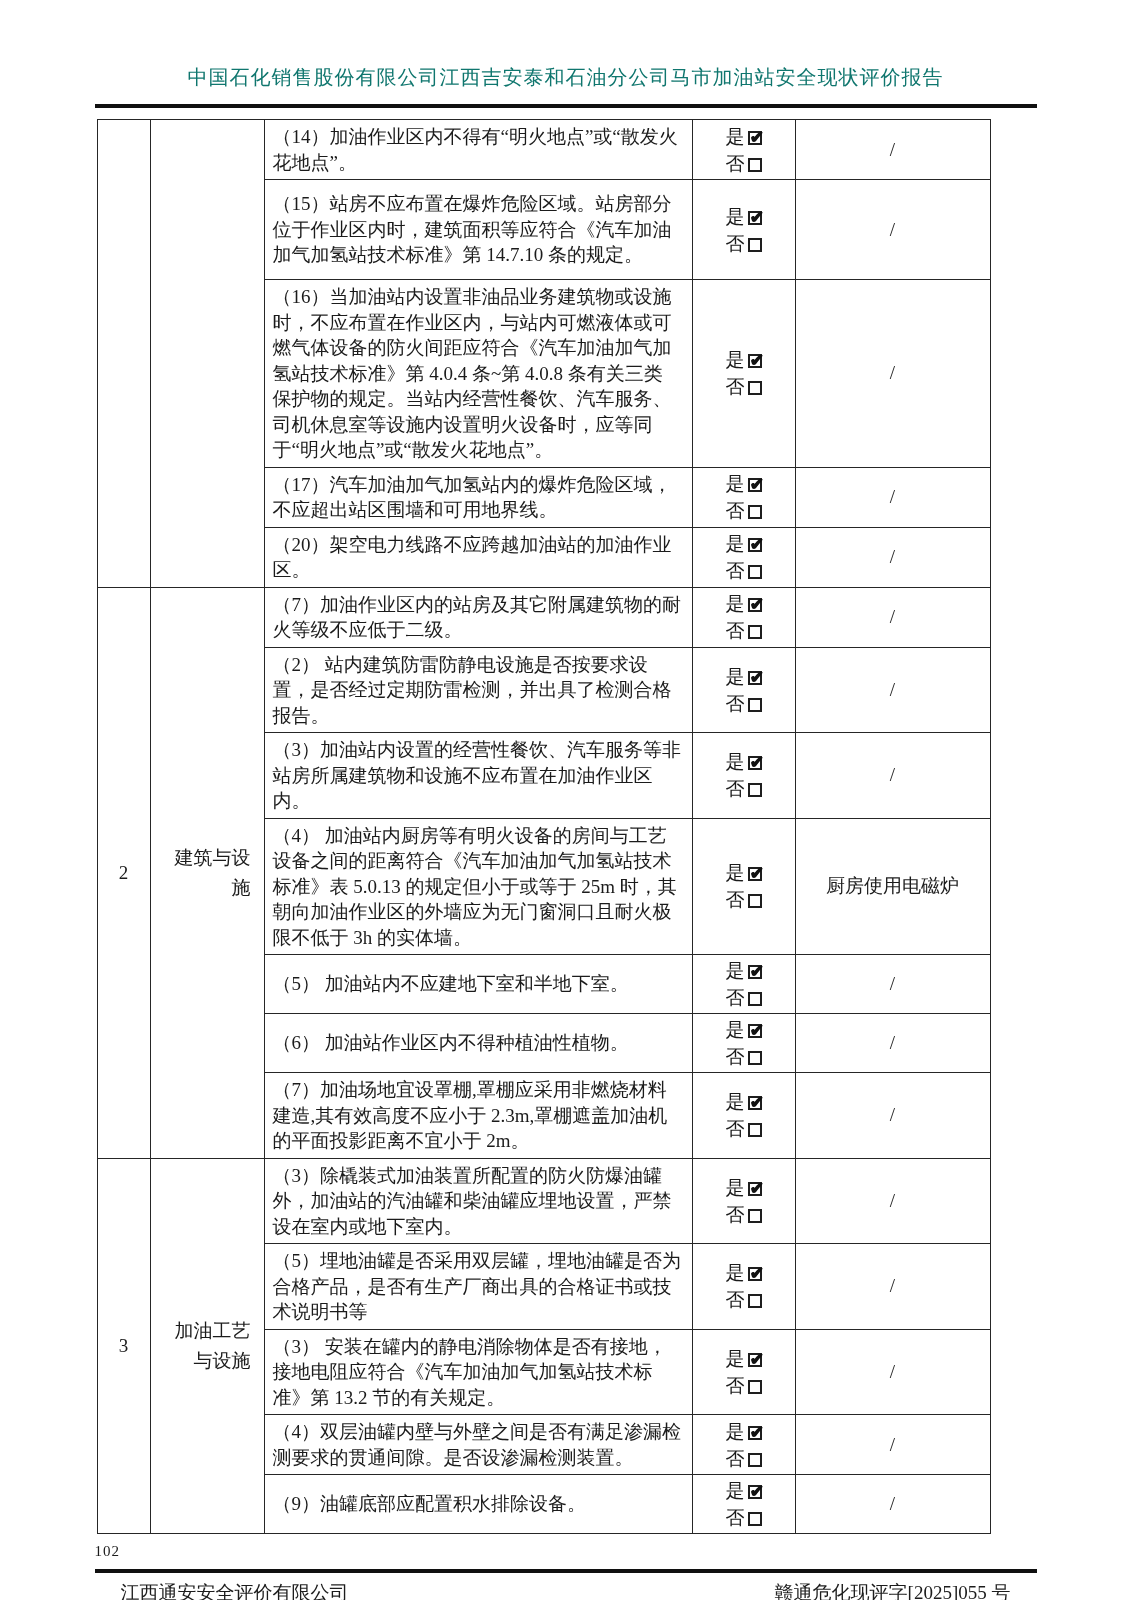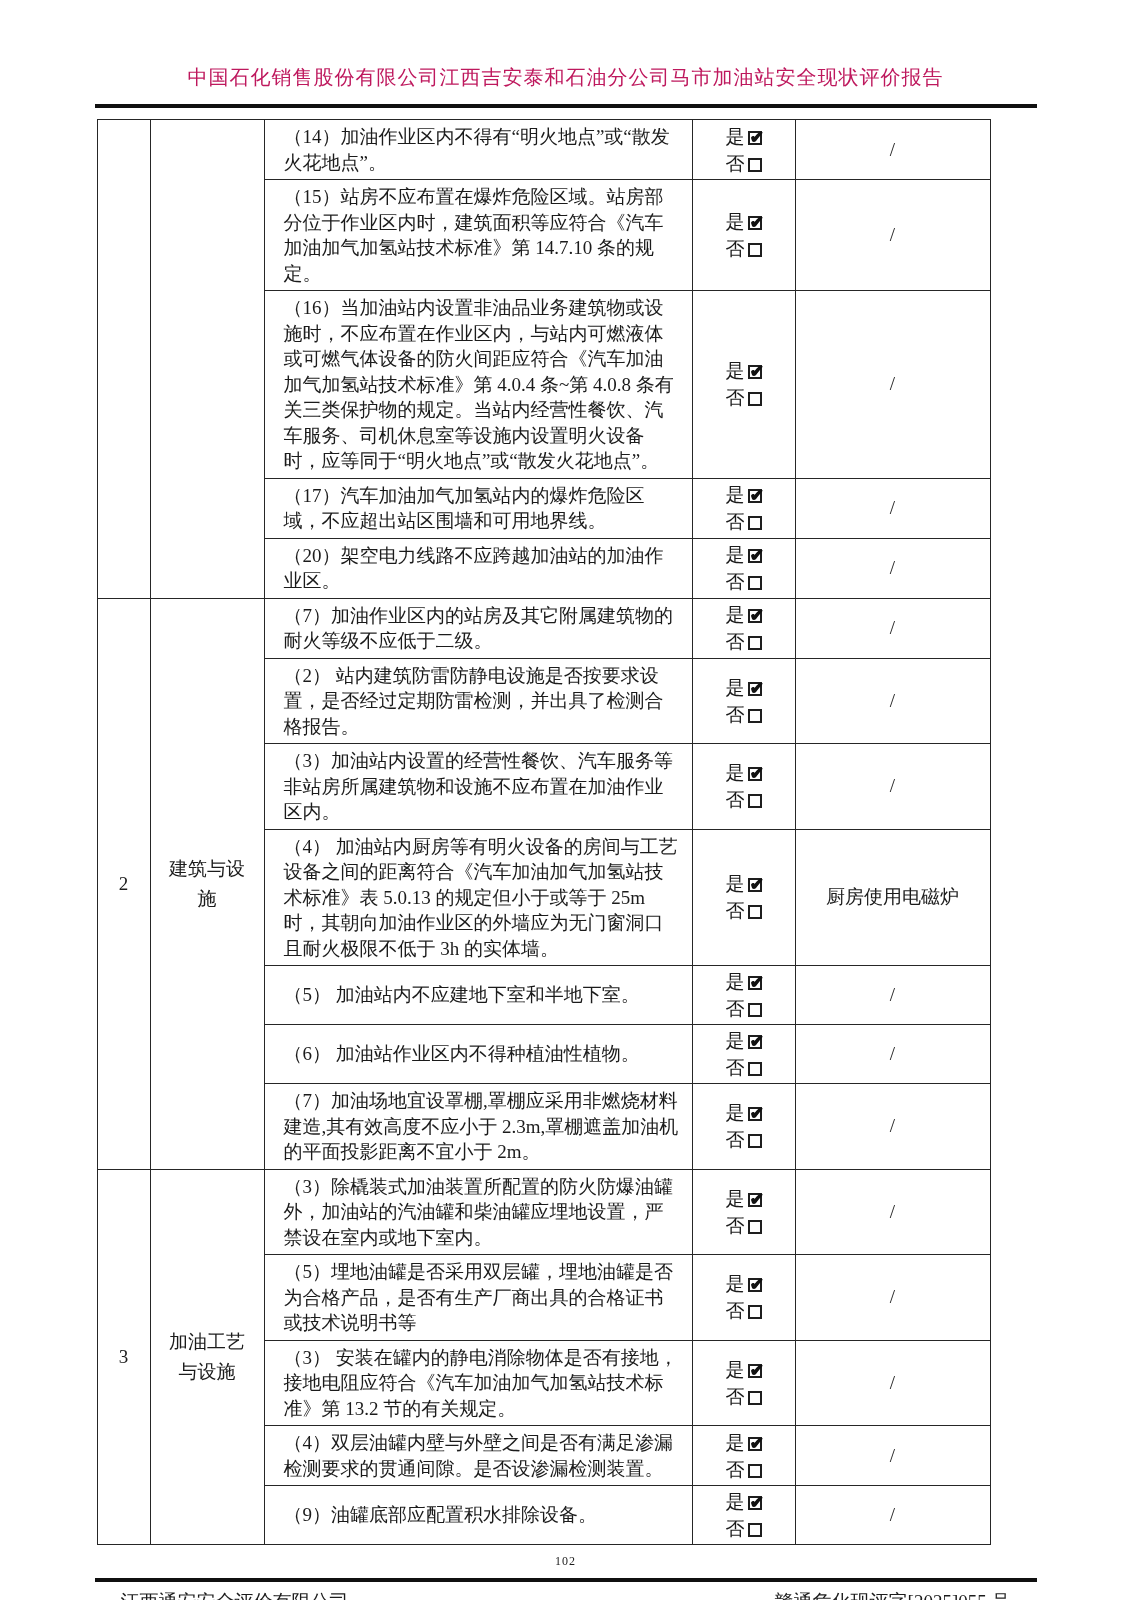--- a/index.html
+++ b/index.html
@@ -5,49 +5,49 @@
   * { margin:0; padding:0; box-sizing:border-box; }
   html,body { background:#ffffff; }
   body {
     width:1131px; height:1600px;
     font-family:"Liberation Serif","DejaVu Serif",serif;
     color:#1c1c1c; position:relative; overflow:hidden;
   }
   .page { width:942px; margin:0 auto; padding-top:64px; }
   .doc-title {
     text-align:center; font-size:20px; letter-spacing:1px;
-    white-space:nowrap; color:#be185d;
+    white-space:nowrap; color:#0f766e;
   }
   .header-rule { height:4px; background:#101010; margin-top:13px; }
   table.audit {
     border-collapse:collapse; margin-top:11px; margin-left:2px;
     width:893px; table-layout:fixed;
   }
   table.audit td {
     border:1.5px solid #262626; vertical-align:middle;
     font-size:19px; color:#1b1b1b;
   }
   td.num   { width:53px;  text-align:center; }
-  td.cat   { width:114px; text-align:center; padding:0 13px; line-height:30px; }
-  td.content { width:428px; text-align:left; padding:4px 10px 4px 19px; line-height:25.5px; }
+  td.cat   { width:114px; text-align:right; padding:0 13px; line-height:30px; }
+  td.content { width:428px; text-align:left; padding:4px 10px 4px 8px; line-height:25.5px; }
   td.yn    { width:103px; text-align:center; line-height:27px; padding:2px 0; }
   td.remark{ width:195px; text-align:center; }
   .yn-line { white-space:nowrap; }
   .box {
     display:inline-block; width:14px; height:14px;
     border:2px solid #1e1e1e; position:relative;
     vertical-align:-2px; margin-left:3px; background:#fff;
   }
   .box.checked::after {
     content:"✔"; position:absolute; left:0px; top:-9px;
     font-size:17px; font-weight:bold; color:#111;
     text-shadow:0.5px 0 0 #111;
   }
   .slash { font-size:19px; }
-  .page-number { text-align:center; font-size:12px; margin-top:9px; letter-spacing:1px; }
+  .page-number { font-size:15px; margin-top:9px; letter-spacing:1px; }
   .footer-rule { height:3.5px; background:#101010; margin-top:9px; }
   .footer-row {
     display:flex; justify-content:space-between;
     padding:7px 26px 0 26px; font-size:19px;
   }
 </style>
 </head>
 <body>
 
 <div class="page">

